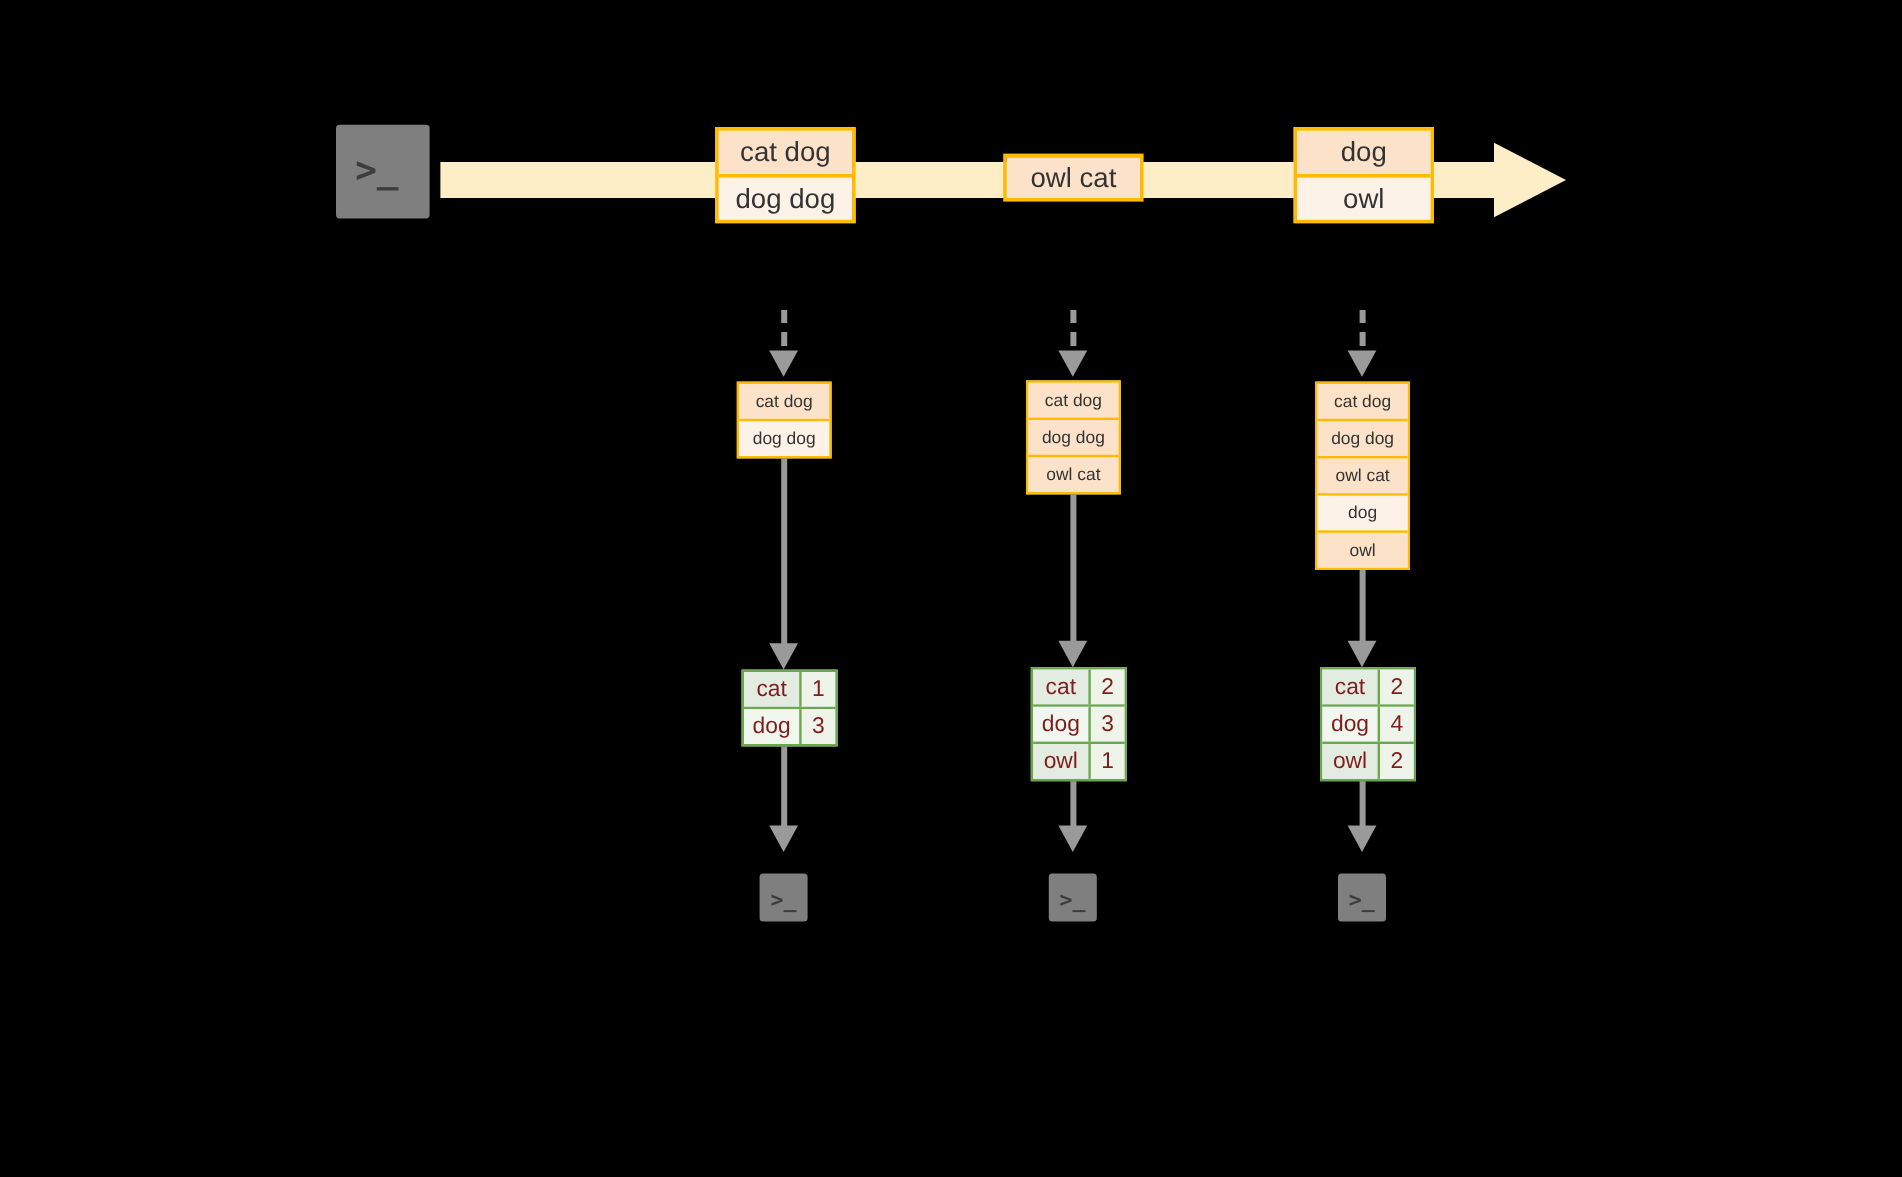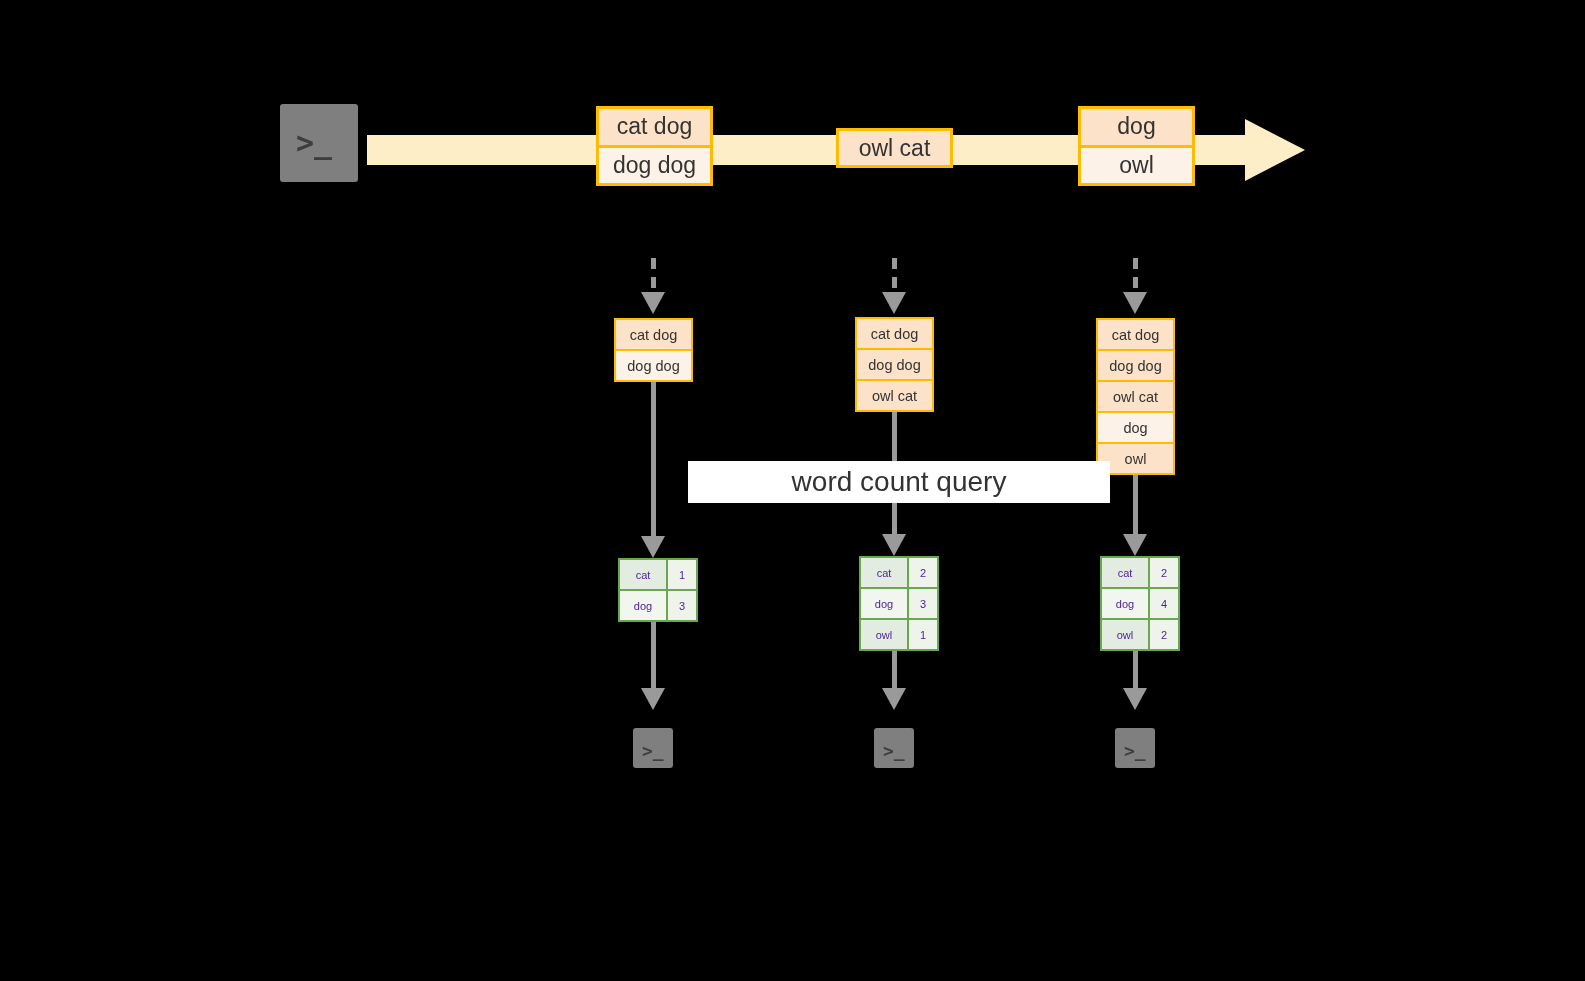--- a/index.html
+++ b/index.html
@@ -113,22 +113,22 @@
     display: flex;
     flex: 1 1 auto;
     box-sizing: border-box;
   }
   .gtable .grow + .grow { border-top: 2.5px solid #6aa84f; }
   .gtable .gcell {
     box-sizing: border-box;
     display: flex;
     align-items: center;
     justify-content: center;
-    font-size: 11px;
-    color: #4c1d95;
+    font-size: 19px;
+    color: #7f1d1d;
   }
   .gtable .gword { width: 46px; background: #e3ece0; }
   .gtable .gcount {
     width: 30px;
     background: #eef4ea;
     border-left: 2.5px solid #6aa84f;
   }
   .gtable .grow.alt .gword { background: #f1f6ef; }
 
   
@@ -293,17 +293,14 @@
   </div>
 
   <div class="vline" style="left:1133px; top:651px; height:45px;"></div>
   <div class="vhead" style="left:1123px; top:688px;"></div>
 
   <div class="term term-sm" style="left:1106px; top:719px;">
     <div class="hatch"></div>
     <div class="glyph">&gt;_</div>
   </div>
 
-  <div class="banner">
-    <span>word count query</span>
-  </div>
 
 </div>
 
 </body></html>

